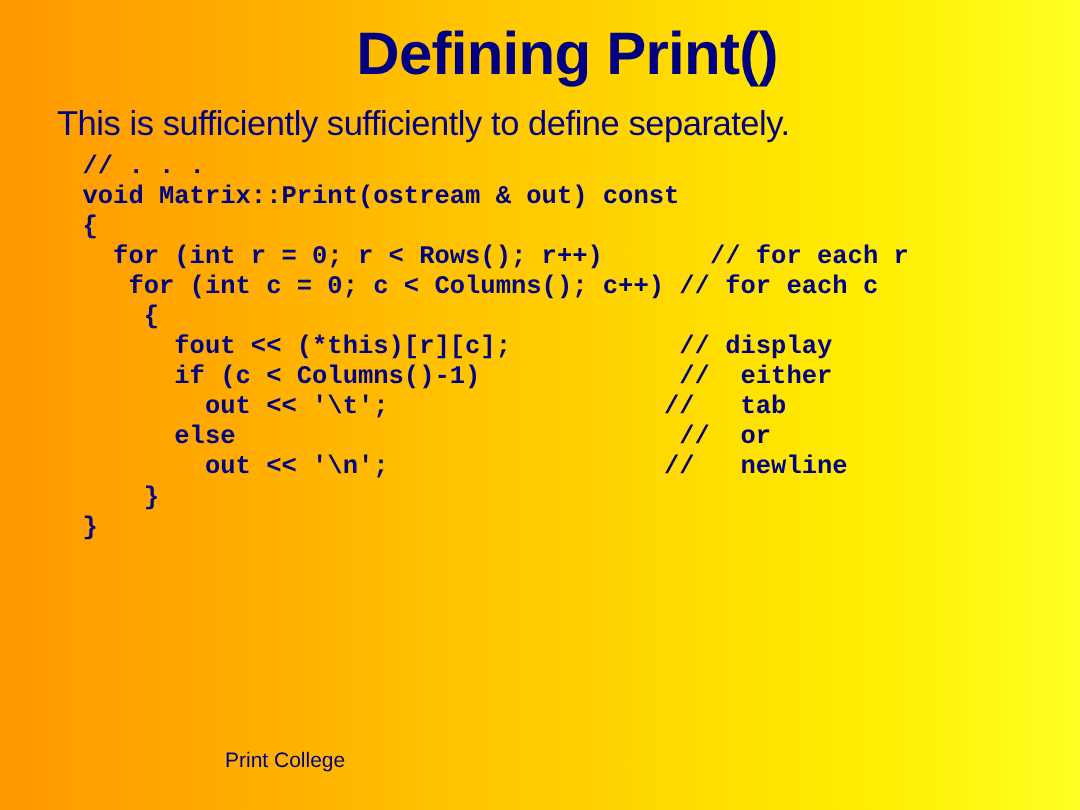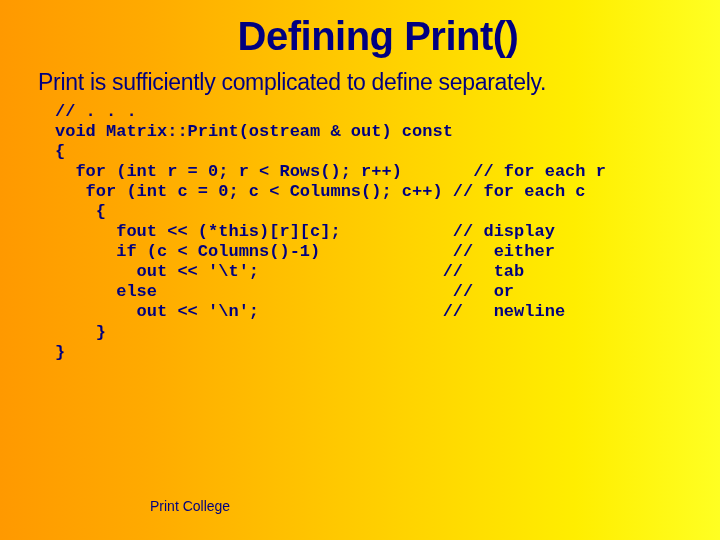--- a/index.html
+++ b/index.html
@@ -48,21 +48,21 @@
     left: 150px;
     font-family: "Arial Narrow", Arial, sans-serif;
     font-size: 14px;
     font-stretch: condensed;
   }
 </style>
 </head>
 <body>
 
 <div class="title">Defining Print()</div>
-<div class="subtitle">Print is sufficiently complicated to define separately.</div>
+<div class="subtitle">This is sufficiently sufficiently to define separately.</div>
 <div class="code">// . . .
 void Matrix::Print(ostream &amp; out) const
 {
   for (int r = 0; r &lt; Rows(); r++)       // for each r
    for (int c = 0; c &lt; Columns(); c++) // for each c
     {
       fout &lt;&lt; (*this)[r][c];           // display
       if (c &lt; Columns()-1)             //  either
         out &lt;&lt; '\t';                  //   tab
       else                             //  or

